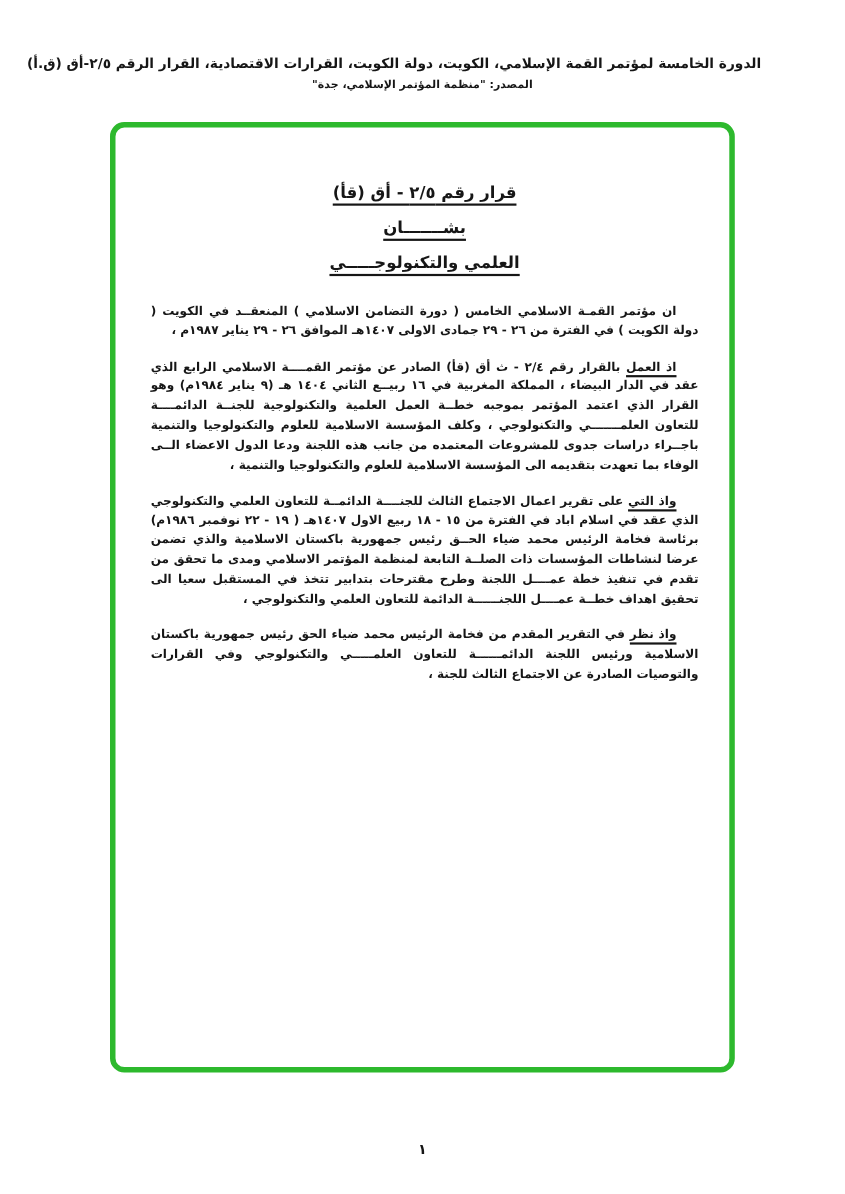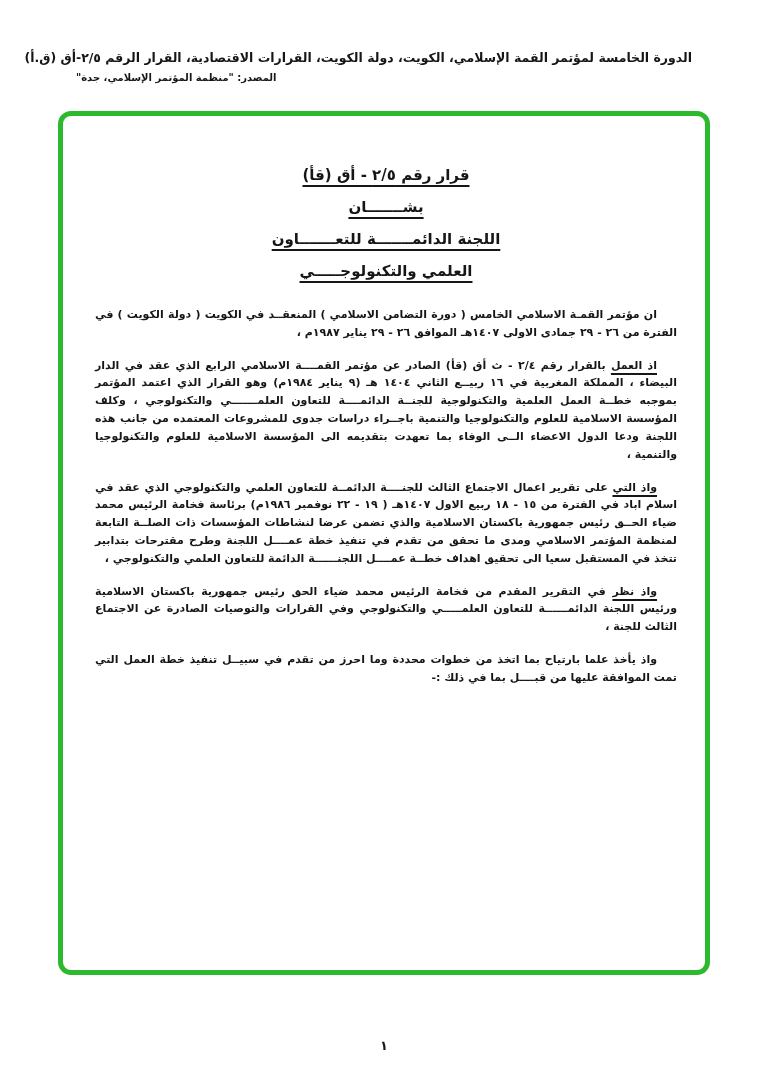--- a/index.html
+++ b/index.html
@@ -9,34 +9,34 @@
     height: 1085px;
     margin: 0 auto;
     position: relative;
     overflow: hidden;
     direction: rtl;
     font-family: "DejaVu Sans", sans-serif;
     color: #161616;
   }
   .doc-header {
     padding: 50px 76px 0 76px;
-    text-align: left;
+    text-align: center;
   }
   .header-line1 {
     font-size: 12.5px;
     font-weight: 700;
     white-space: nowrap;
   }
   .header-line2 {
     font-size: 10px;
     font-weight: 700;
     margin-top: 7px;
   }
   .green-box {
-    width: 652px;
+    width: 568px;
     height: 864px;
     margin: 28px auto 0 auto;
     border: 5px solid #2db92d;
     border-radius: 13px;
     padding: 50px 28px 24px 32px;
     overflow: hidden;
     background: #ffffff;
   }
   .title-block {
     text-align: center;
@@ -88,23 +88,20 @@
 
 <main class="green-box" style="border-color: rgb(45, 185, 45);">
   <div class="title-block">
     <div class="title-line">
       <span>قرار رقم ٢/٥ - أق (قأ)</span>
     </div>
     <div class="title-line">
       <span>بشـــــــان</span>
     </div>
     <div class="title-line">
-      <span>اللجنة الدائمـــــــة للتعـــــــاون</span>
-    </div>
-    <div class="title-line">
       <span>العلمي والتكنولوجـــــي</span>
     </div>
   </div>
 
   <div class="doc-body">
     <p>
       <span class="lead"></span>
       <span>ان مؤتمر القمـة الاسلامي الخامس ( دورة التضامن الاسلامي ) المنعقــد في الكويت ( دولة الكويت ) في الفترة من ٢٦ - ٢٩ جمادى الاولى ١٤٠٧هـ الموافق ٢٦ - ٢٩ يناير ١٩٨٧م ،</span>
     </p>
     <p>
@@ -112,20 +109,16 @@
       <span>بالقرار رقم ٢/٤ - ث أق (قأ) الصادر عن مؤتمر القمــــة الاسلامي الرابع الذي عقد في الدار البيضاء ، المملكة المغربية في ١٦ ربيــع الثاني ١٤٠٤ هـ (٩ يناير ١٩٨٤م) وهو القرار الذي اعتمد المؤتمر بموجبه خطــة العمل العلمية والتكنولوجية للجنــة الدائمــــة للتعاون العلمـــــــي والتكنولوجي ، وكلف المؤسسة الاسلامية للعلوم والتكنولوجيا والتنمية باجــراء دراسات جدوى للمشروعات المعتمده من جانب هذه اللجنة ودعا الدول الاعضاء الــى الوفاء بما تعهدت بتقديمه الى المؤسسة الاسلامية للعلوم والتكنولوجيا والتنمية ،</span>
     </p>
     <p>
       <span class="lead">واذ التي</span>
       <span>على تقرير اعمال الاجتماع الثالث للجنــــة الدائمــة للتعاون العلمي والتكنولوجي الذي عقد في اسلام اباد في الفترة من ١٥ - ١٨ ربيع الاول ١٤٠٧هـ ( ١٩ - ٢٢ نوفمبر ١٩٨٦م) برئاسة فخامة الرئيس محمد ضياء الحــق رئيس جمهورية باكستان الاسلامية والذي تضمن عرضا لنشاطات المؤسسات ذات الصلــة التابعة لمنظمة المؤتمر الاسلامي ومدى ما تحقق من تقدم في تنفيذ خطة عمــــل اللجنة وطرح مقترحات بتدابير تتخذ في المستقبل سعيا الى تحقيق اهداف خطــة عمــــل اللجنــــــة الدائمة للتعاون العلمي والتكنولوجي ،</span>
     </p>
     <p>
       <span class="lead">واذ نظر</span>
       <span>في التقرير المقدم من فخامة الرئيس محمد ضياء الحق رئيس جمهورية باكستان الاسلامية ورئيس اللجنة الدائمــــــة للتعاون العلمـــــي والتكنولوجي وفي القرارات والتوصيات الصادرة عن الاجتماع الثالث للجنة ،</span>
     </p>
-    <p>
-      <span class="lead"></span>
-      <span>واذ يأخذ علما بارتياح بما اتخذ من خطوات محددة وما احرز من تقدم في سبيــل تنفيذ خطة العمل التي تمت الموافقة عليها من قبــــل بما في ذلك :-</span>
-    </p>
   </div>
 </main>
 
 <div class="page-number">١</div>
 
 </body></html>

